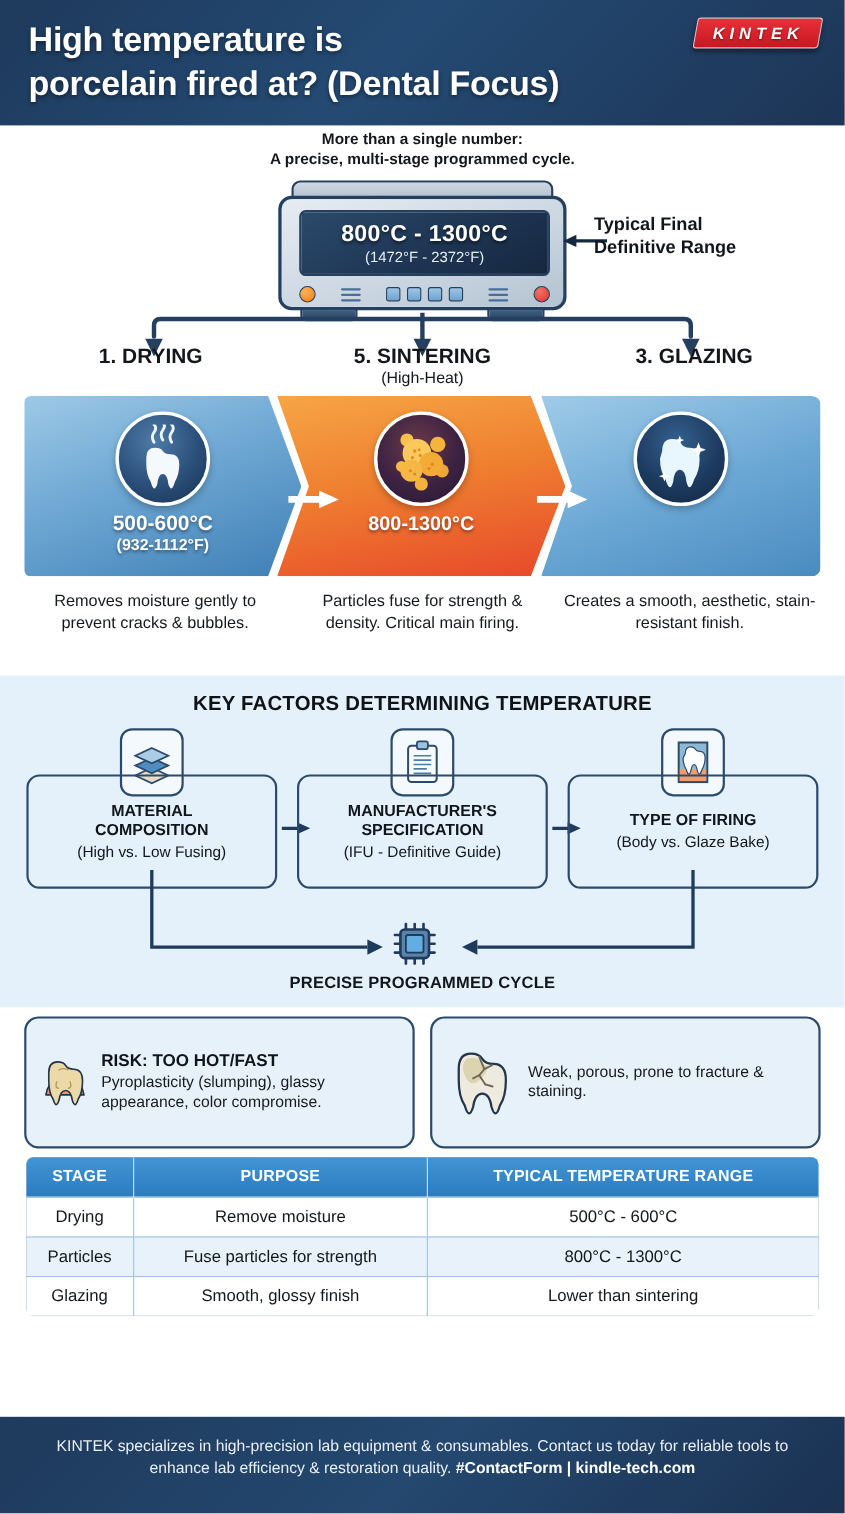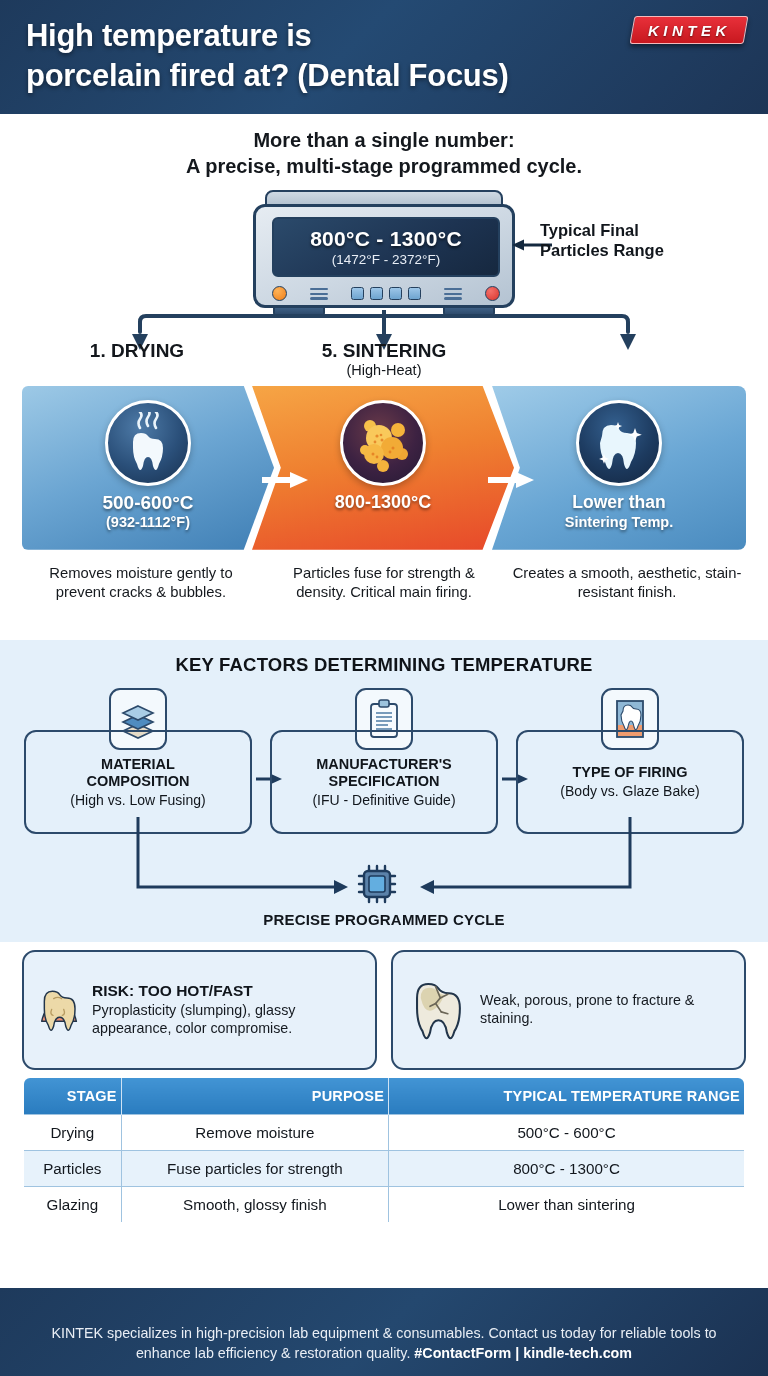--- a/index.html
+++ b/index.html
@@ -44,23 +44,23 @@
     font-weight: bold;
     font-size: 15px;
     letter-spacing: 4.5px;
     font-style: italic;
     text-shadow: 0 1px 2px rgba(0,0,0,.5);
   }
 
   
   .subtitle {
     text-align: center;
-    padding: 13px 0 6px;
+    padding: 3px 0 6px;
     color: #14181d;
-    font-size: 20px;
+    font-size: 14px;
     font-weight: bold;
     line-height: 1.32;
   }
 
   
   .device-wrap { position: relative; height: 152px; }
   .device {
     position: absolute; left: 253px; top: 4px;
     width: 262px; height: 132px;
   }
@@ -234,40 +234,40 @@
   }
   .risk .txt .h { font-weight:bold; font-size:15.5px; color:#10151b; line-height:1.2;}
   .risk .txt .b { font-size:14.3px; color:#151a20; line-height:1.25; margin-top:1px; }
 
   
   .tablewrap { padding: 6px 22px 0; }
   table { width:100%; border-collapse: collapse; border: 2px solid #2f7fc4; border-radius: 8px; overflow:hidden; }
   thead th {
     background: linear-gradient(180deg,#4294d4,#2a7cbf);
     color:#ffffff; font-weight:bold; font-size:14.5px;
-    padding: 10px 4px; text-align:right; border-right: 1px solid #cfe3f4;
+    padding: 10px 4px; text-align:center; border-right: 1px solid #cfe3f4;
     letter-spacing:.2px;
   }
   thead th:last-child { border-right:none; }
   tbody td {
     padding: 9px 4px; text-align:center; font-size:15.2px; color:#12171d;
     border-right: 1px solid #9fc3e0; border-top: 1px solid #9fc3e0;
   }
   tbody td:last-child { border-right:none; }
   tbody tr:nth-child(even) { background:#e7f2fb; }
   tbody tr:nth-child(odd) { background:#ffffff; }
 
   
   .footer {
     position:absolute; left:0; bottom:0; width:768px; height:88px;
     background: linear-gradient(135deg,#1e3a5c 0%, #24486f 50%, #1b3252 100%);
     color:#ffffff; text-align:center; padding: 14px 26px 0;
   }
   .footer .h { font-weight:bold; font-size:16px; letter-spacing:.2px; }
-  .footer .b { font-size:14.3px; line-height:1.38; margin-top:22px; color:#e9eef5; }
+  .footer .b { font-size:14.3px; line-height:1.38; margin-top:4px; color:#e9eef5; }
   .footer .b b { color:#ffffff; }
 </style>
 </head>
 <body>
 
 <div class="page">
 
   <div class="header">
     <h1>
       <span>High temperature is</span><br>
@@ -317,40 +317,44 @@
           <i></i>
         </div>
     </div>
 
     <svg class="callout-arrow" viewBox="0 0 40 12">
       <line x1="40" y1="6" x2="10" y2="6" stroke="#14293f" stroke-width="3"></line>
       <polygon points="0,6 12,0.5 12,11.5" fill="#14293f"></polygon>
     </svg>
     <div class="callout">
       <div>Typical Final</div>
-      <div>Particles Range</div>
+      <div>Definitive Range</div>
     </div>
 
     <svg class="branch" viewBox="0 0 768 52">
       <path d="M140,22 L140,12 Q140,6 146,6 L622,6 Q628,6 628,12 L628,22" stroke="#24405e" stroke-width="4" fill="none" stroke-linecap="round"></path>
       <line x1="384" y1="0" x2="384" y2="26" stroke="#24405e" stroke-width="4"></line>
       <polygon points="140,40 132,24 148,24" fill="#24405e"></polygon>
       <polygon points="384,40 376,24 392,24" fill="#24405e"></polygon>
       <polygon points="628,40 620,24 636,24" fill="#24405e"></polygon>
     </svg>
   </div>
 
   <div class="stage-titles">
     <div class="st st1">
       <span>1. DRYING</span>
       <small></small>
     </div>
     <div class="st st2">
       <span>5. SINTERING</span>
       <small>(High-Heat)</small>
+    </div>
+    <div class="st st3">
+      <span>3. GLAZING</span>
+      <small></small>
     </div>
   </div>
 
   <div class="chevrons">
 
     <div class="chev chev-1">
       <div class="inner">
         <div class="badge badge-blue">
           <svg width="58" height="62" viewBox="0 0 58 62">
             <g stroke="#eaf4fb" stroke-width="2.6" fill="none" stroke-linecap="round">
@@ -413,24 +417,20 @@
       <div class="inner">
         <div class="badge badge-navy">
           <svg width="62" height="62" viewBox="0 0 62 62">
             <path d="M14,24 q0,-11 9,-11 q6,0 8,4 q2,4 8,4 q9,0 9,10 q0,11 -5,19 q-4,13 -7,2 q-1,-11 -6,-11 q-5,0 -6,11 q-3,11 -7,-2 q-5,-8 -5,-19 z" fill="#e8f6fd"></path>
             <g fill="#ffffff">
               <path d="M47,16 l1.8,5 5,1.8 -5,1.8 -1.8,5 -1.8,-5 -5,-1.8 5,-1.8 z"></path>
               <path d="M16,42 l1.3,3.6 3.6,1.3 -3.6,1.3 -1.3,3.6 -1.3,-3.6 -3.6,-1.3 3.6,-1.3 z"></path>
               <path d="M30,10 l1.1,3 3,1.1 -3,1.1 -1.1,3 -1.1,-3 -3,-1.1 3,-1.1 z"></path>
             </g>
           </svg>
-        </div>
-        <div class="chev-label">
-          <span>Lower than</span>
-          <small>Sintering Temp.</small>
         </div>
       </div>
     </div>
   </div>
 
   <div class="captions">
     <div class="cap cap1">Removes moisture gently to prevent cracks &amp; bubbles.</div>
     <div class="cap cap2">Particles fuse for strength &amp; density. Critical main firing.</div>
     <div class="cap cap3">Creates a smooth, aesthetic, stain-resistant finish.</div>
   </div>

